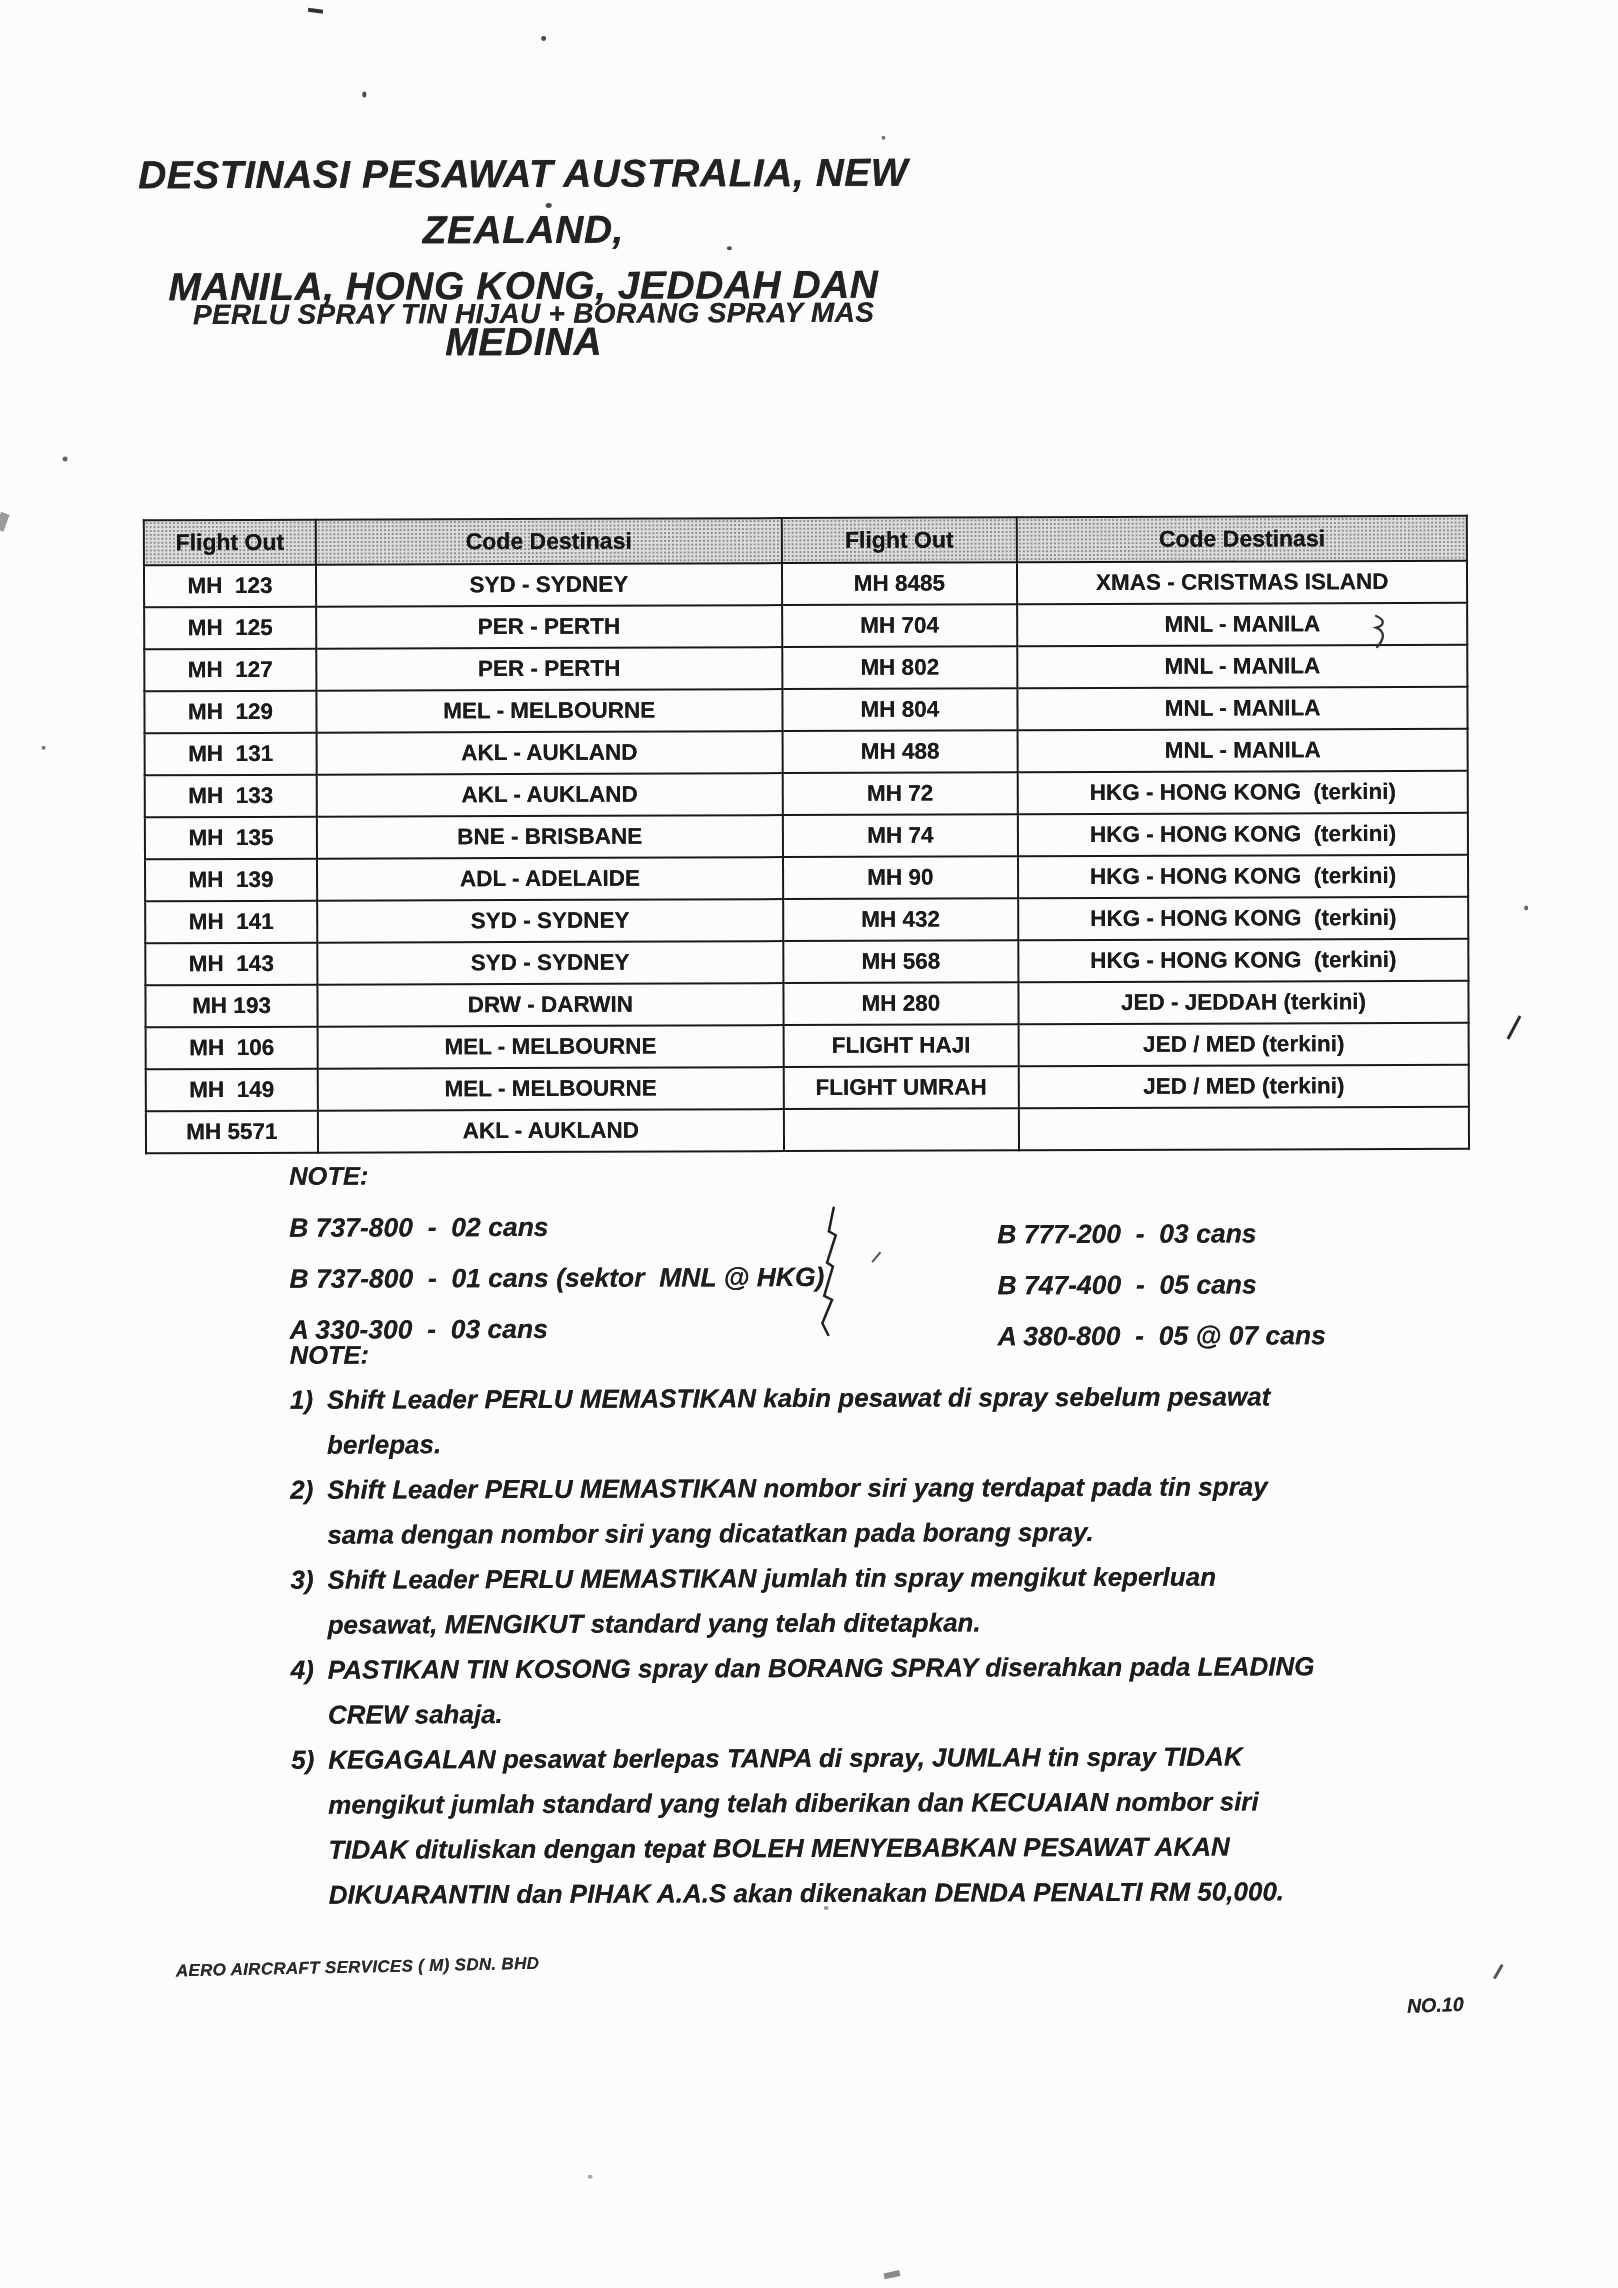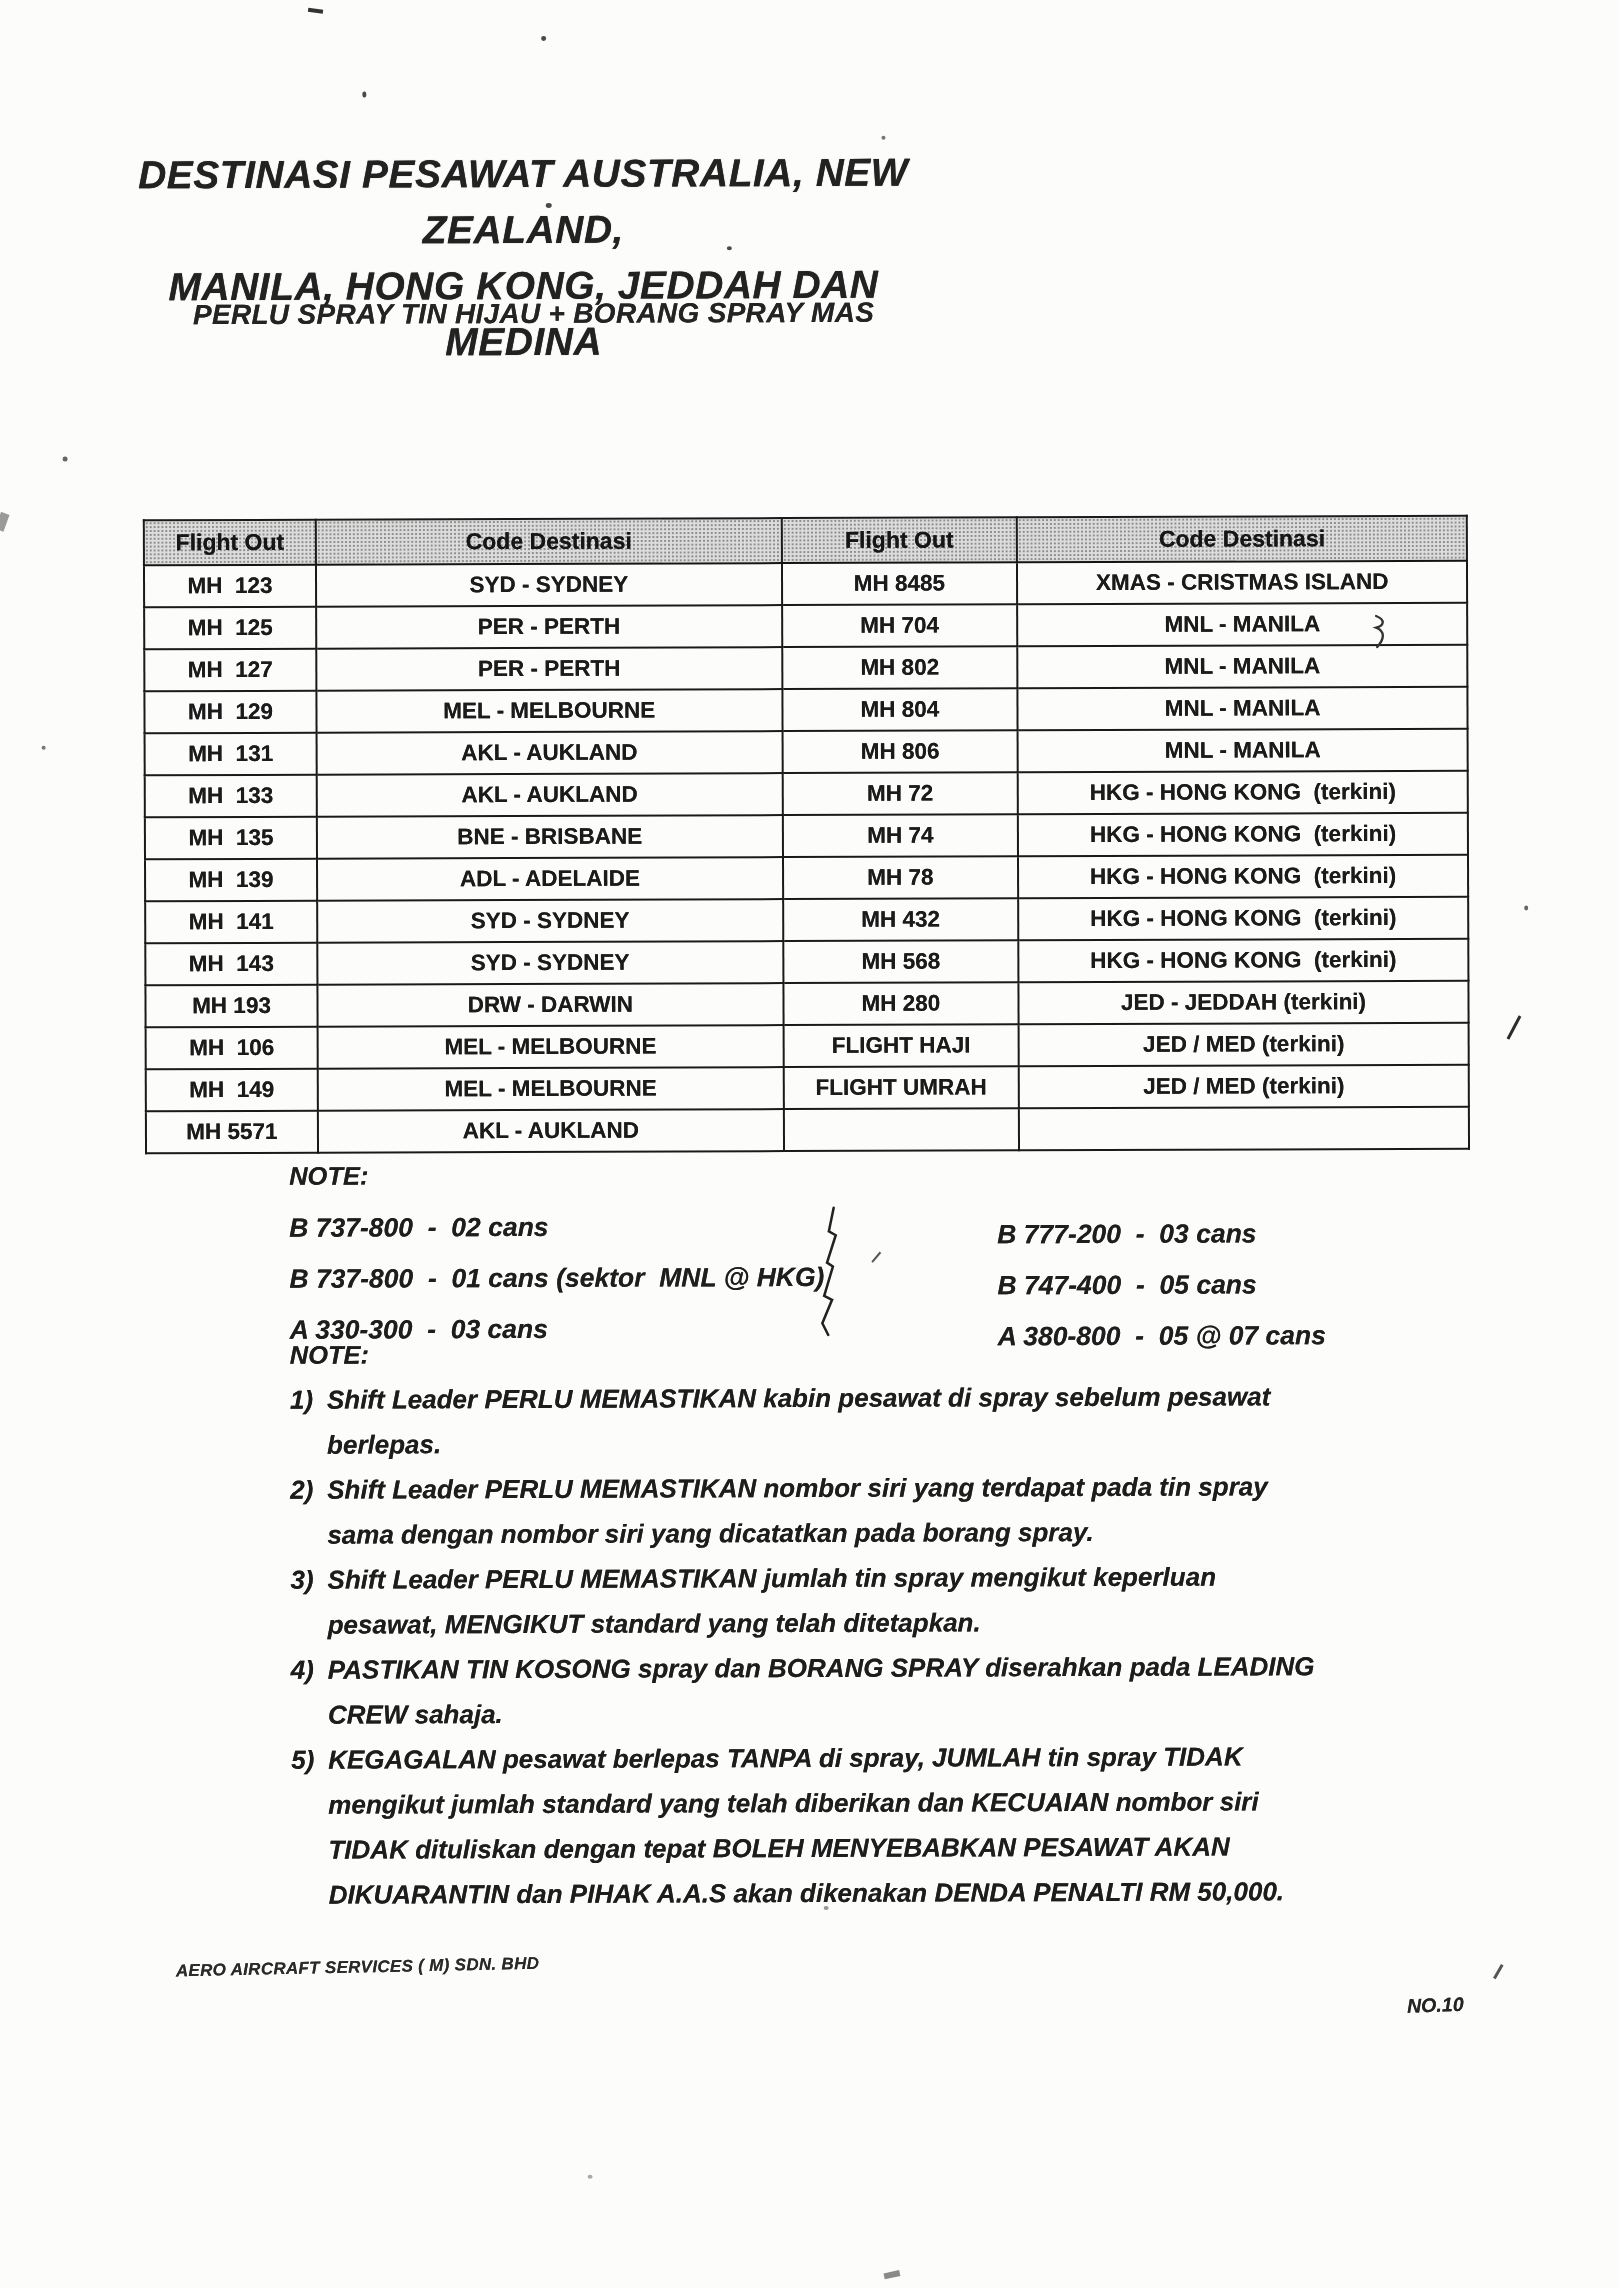--- a/index.html
+++ b/index.html
@@ -131,39 +131,39 @@
             </tr>
             <tr>
               <td>MH  129</td>
               <td>MEL - MELBOURNE</td>
               <td>MH 804</td>
               <td>MNL - MANILA</td>
             </tr>
             <tr>
               <td>MH  131</td>
               <td>AKL - AUKLAND</td>
-              <td>MH 806</td>
+              <td>MH 488</td>
               <td>MNL - MANILA</td>
             </tr>
             <tr>
               <td>MH  133</td>
               <td>AKL - AUKLAND</td>
               <td>MH 72</td>
               <td>HKG - HONG KONG  (terkini)</td>
             </tr>
             <tr>
               <td>MH  135</td>
               <td>BNE - BRISBANE</td>
               <td>MH 74</td>
               <td>HKG - HONG KONG  (terkini)</td>
             </tr>
             <tr>
               <td>MH  139</td>
               <td>ADL - ADELAIDE</td>
-              <td>MH 78</td>
+              <td>MH 90</td>
               <td>HKG - HONG KONG  (terkini)</td>
             </tr>
             <tr>
               <td>MH  141</td>
               <td>SYD - SYDNEY</td>
               <td>MH 432</td>
               <td>HKG - HONG KONG  (terkini)</td>
             </tr>
             <tr>
               <td>MH  143</td>

